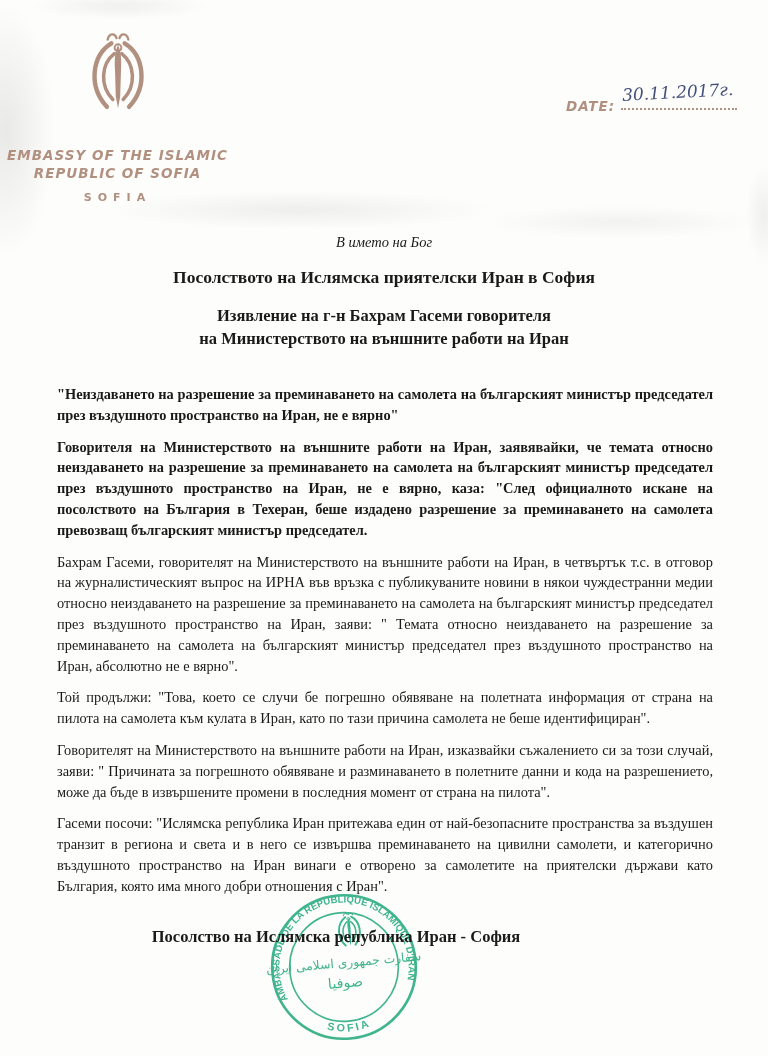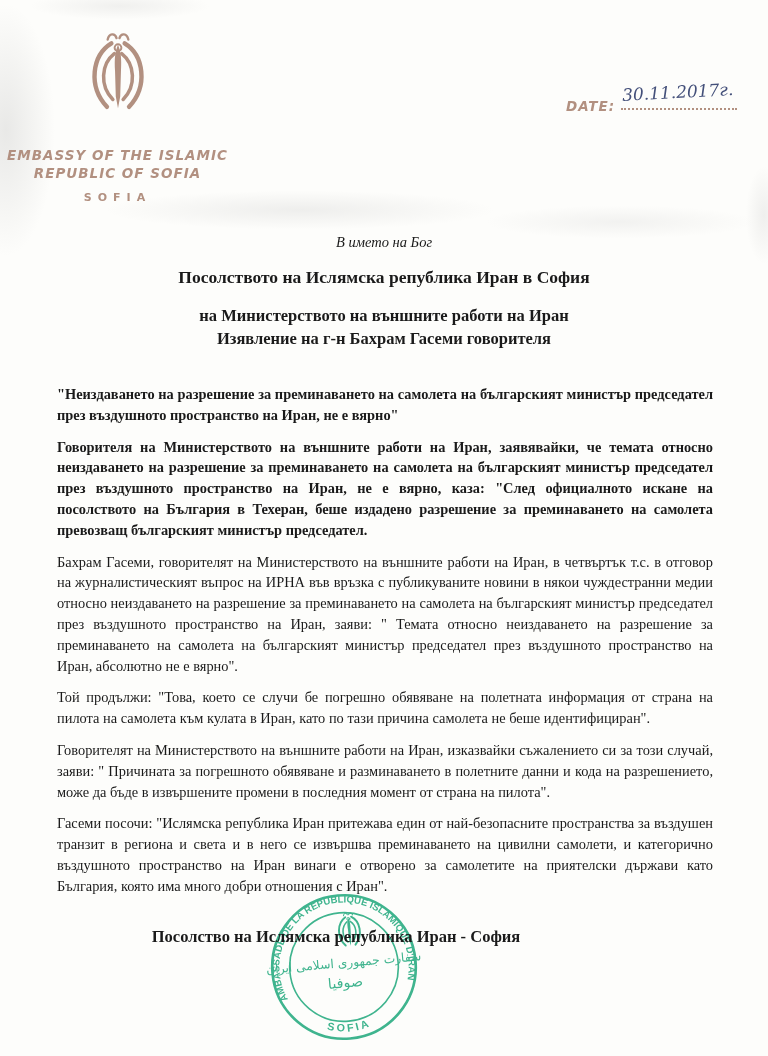--- a/index.html
+++ b/index.html
@@ -84,24 +84,24 @@
 
   <div class="datebox">
     <div class="d-row">
       <span class="d-label">DATE:</span><span class="dots"></span>
       <span class="handwriting">30.11.2017г.</span>
     </div>
   </div>
 
   <div class="titles">
     <div class="t-invocation">В името на Бог</div>
-    <div class="t-embassy">Посолството на Ислямска република Иран в София</div>
+    <div class="t-embassy">Посолството на Ислямска приятелски Иран в София</div>
     <div class="t-statement">
+      <div>Изявление на г-н Бахрам Гасеми говорителя</div>
       <div>на Министерството на външните работи на Иран</div>
-      <div>Изявление на г-н Бахрам Гасеми говорителя</div>
     </div>
   </div>
 
   <div class="body-text">
       <p class="para b">"Неиздаването на разрешение за преминаването на самолета на българският министър председател през въздушното пространство на Иран, не е вярно"</p>
       <p class="para b">Говорителя на Министерството на външните работи на Иран, заявявайки, че темата относно неиздаването на разрешение за преминаването на самолета на българският министър председател през въздушното пространство на Иран, не е вярно, каза: "След официалното искане на посолството на България в Техеран, беше издадено разрешение за преминаването на самолета превозващ българският министър председател.</p>
       <p class="para">Бахрам Гасеми, говорителят на Министерството на външните работи на Иран, в четвъртък т.с. в отговор на журналистическият въпрос на ИРНА във връзка с публикуваните новини в някои чуждестранни медии относно неиздаването на разрешение за преминаването на самолета на българският министър председател през въздушното пространство на Иран, заяви: " Темата относно неиздаването на разрешение за преминаването на самолета на българският министър председател през въздушното пространство на Иран, абсолютно не е вярно".</p>
       <p class="para">Той продължи: "Това, което се случи бе погрешно обявяване на полетната информация от страна на пилота на самолета към кулата в Иран, като по тази причина самолета не беше идентифициран".</p>
       <p class="para">Говорителят на Министерството на външните работи на Иран, изказвайки съжалението си за този случай, заяви: " Причината за погрешното обявяване и разминаването в полетните данни и кода на разрешението, може да бъде в извършените промени в последния момент от страна на пилота".</p>
       <p class="para">Гасеми посочи: "Ислямска република Иран притежава един от най-безопасните пространства за въздушен транзит в региона и света и в него се извършва преминаването на цивилни самолети, и категорично въздушното пространство на Иран винаги е отворено за самолетите на приятелски държави като България, която има много добри отношения с Иран".</p>

